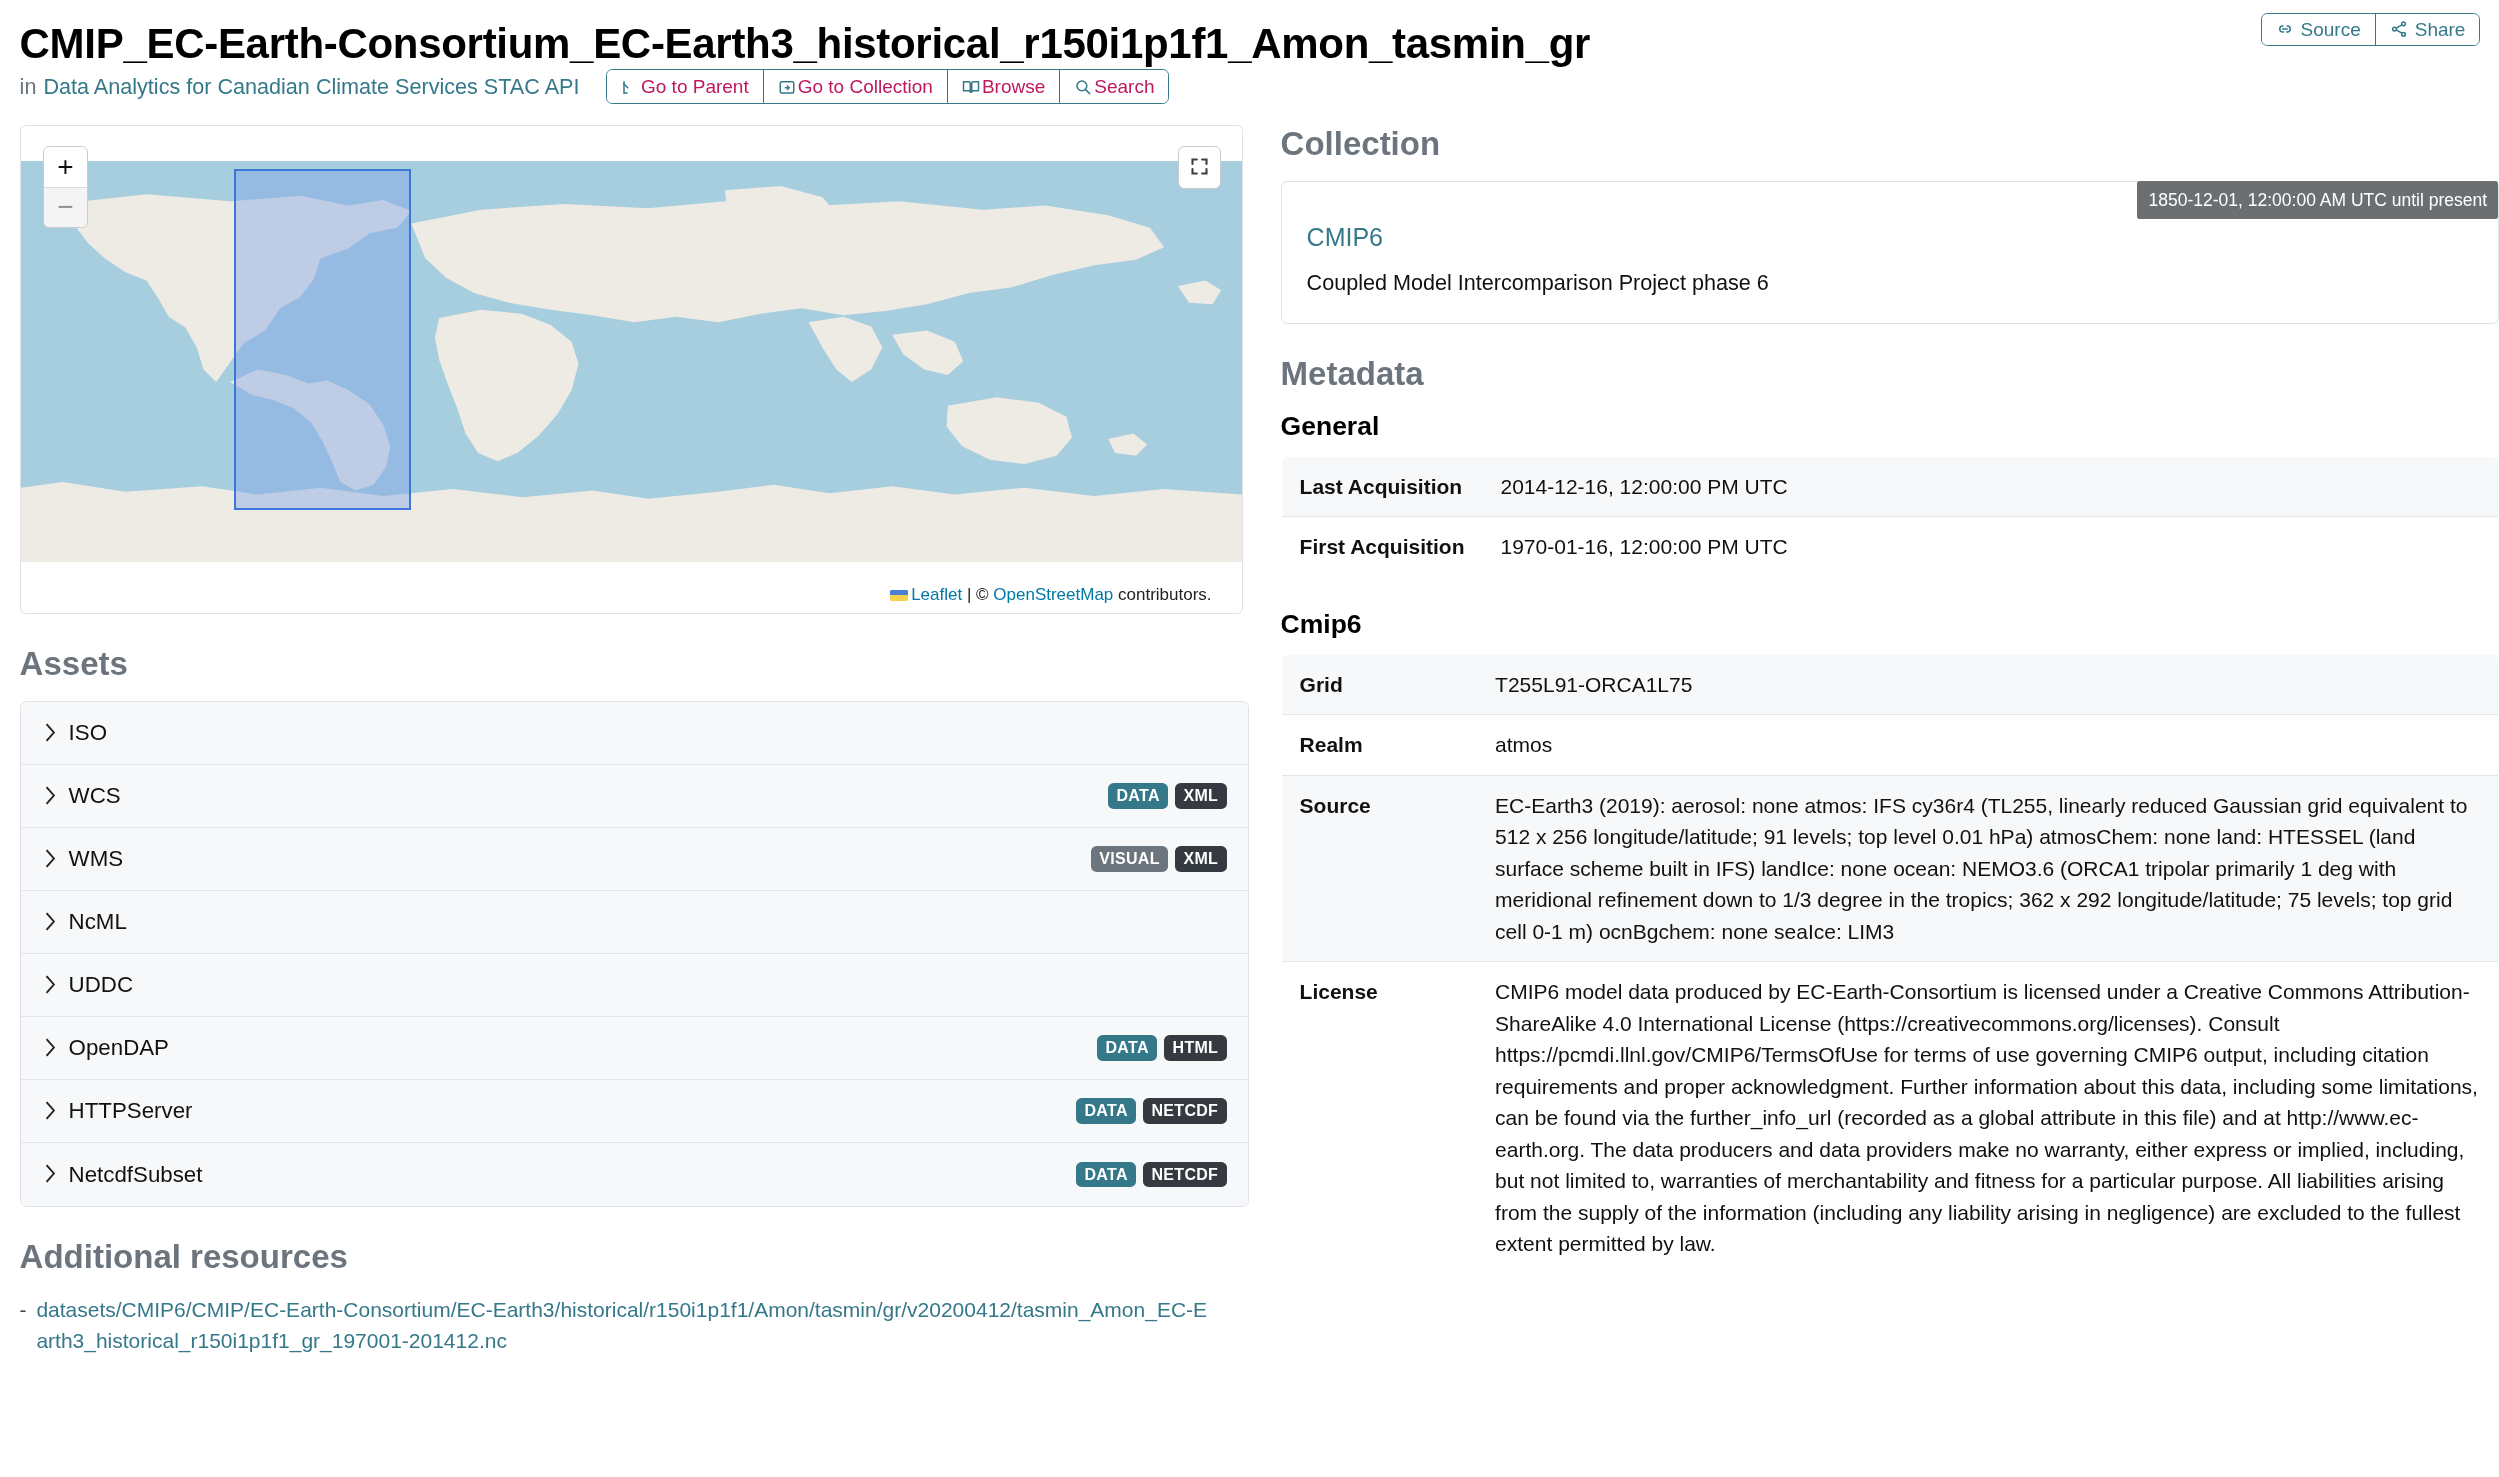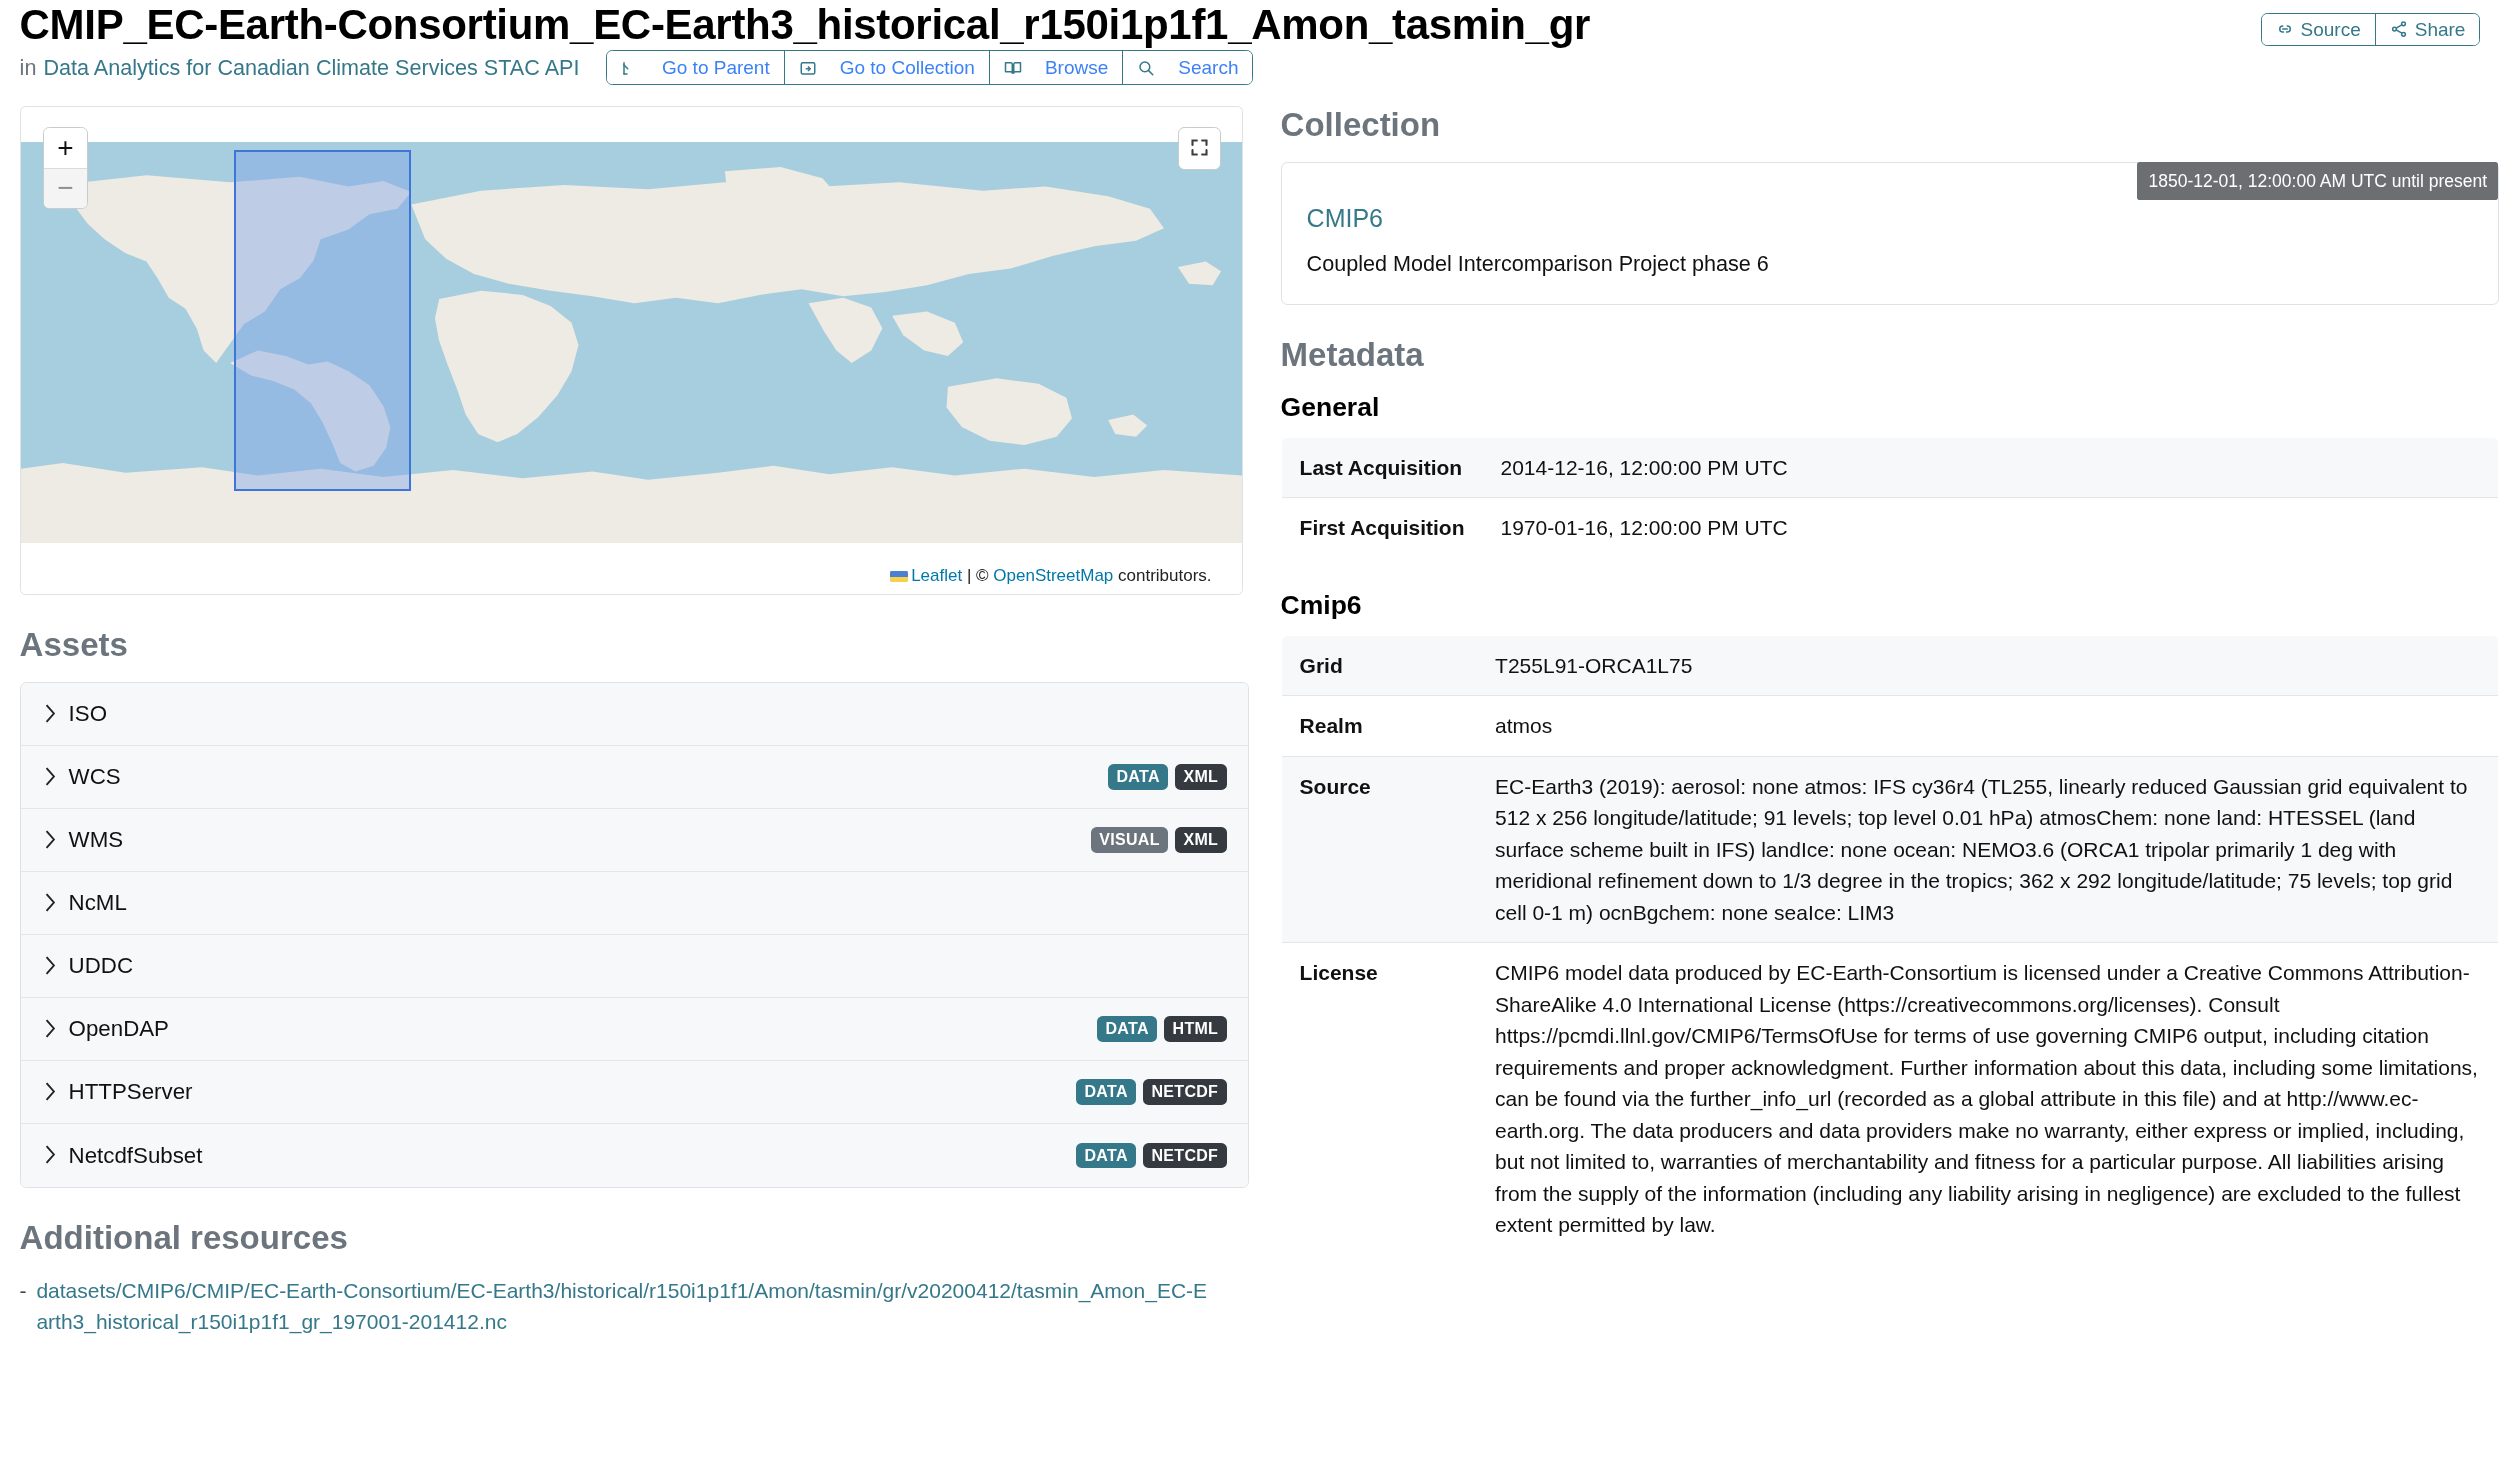--- a/index.html
+++ b/index.html
@@ -6,37 +6,37 @@
   html, body {
     margin: 0; padding: 0;
     width: 2500px; height: 1477px;
     background: #ffffff;
     font-family: "Liberation Sans", sans-serif;
     overflow: hidden;
   }
   .page { position: relative; width: 2500px; height: 1477px; padding: 0 19.6px; }
 
   
-  .header { position: relative; padding-top: 1px; }
+  .header { position: relative; padding-top: 20px; }
   .title {
     font-size: 42px; font-weight: bold; color: #000;
     letter-spacing: -0.3px; line-height: 1.12; margin: 0;
     white-space: nowrap;
   }
   .subrow { display: flex; align-items: center; gap: 0; margin-top: 2px; }
   .sub-in { font-size: 21.6px; color: #6c757d; margin-right: 7px; }
   .sub-link { font-size: 21.6px; color: #35788a; text-decoration: none; }
   .btn-group {
     display: inline-flex; margin-left: 26.5px;
     border: 1.4px solid #35788a; border-radius: 6.3px; overflow: hidden;
     background: #fff;
   }
   .btn-group .btn {
-    display: inline-flex; align-items: center; gap: 23px;
-    font-size: 19px; color: #3b82f6; background: #fff;
+    display: inline-flex; align-items: center; gap: 2px;
+    font-size: 19px; color: #be185d; background: #fff;
     padding: 7px 14px; border: 0; border-right: 1.4px solid #35788a;
     cursor: pointer; white-space: nowrap; line-height: 1;
     font-family: "Liberation Sans", sans-serif;
   }
   .btn-group .btn:last-child { border-right: 0; }
   .btn svg { display: block; }
 
   .topright {
     position: absolute; top: 12.6px; right: 0;
     display: inline-flex;

